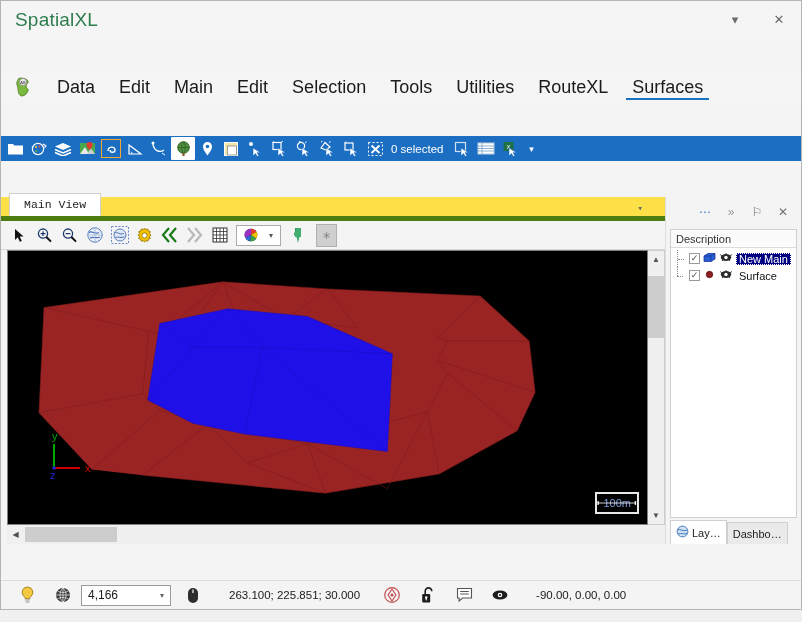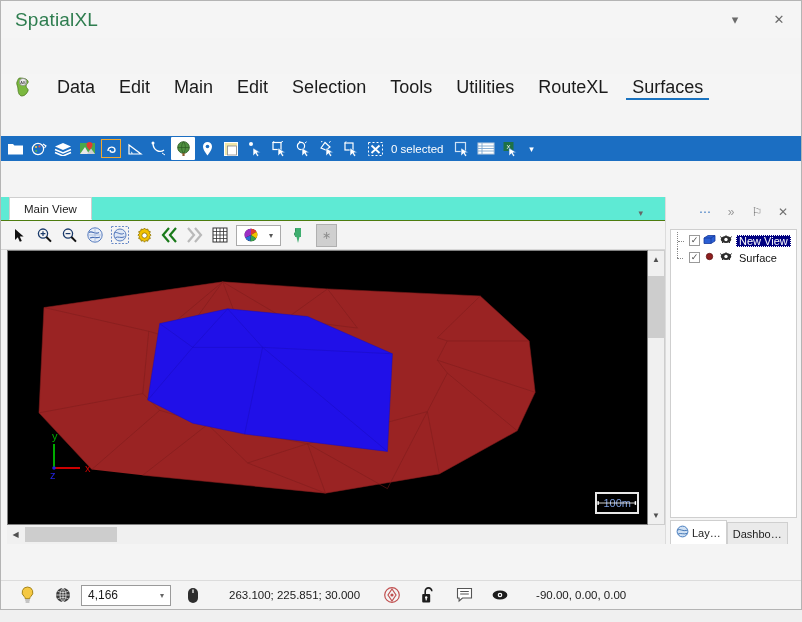--- a/index.html
+++ b/index.html
@@ -86,22 +86,23 @@
 
   
   .docarea {
     flex: 1; min-width: 0;
     display: flex; flex-direction: column;
     background: #f4f4f4;
   }
   .tabstrip {
     height: 24px; flex: 0 0 24px;
     display: flex; align-items: flex-end;
-    background: #5eead4; position: relative;
-    border-bottom: 1px solid #4d7c0f;
+    background: #fde047; position: relative;
+    border-bottom: 5px solid #4d7c0f;
+    font-family: Liberation Mono, monospace;
   }
   .doctab {
     margin-left: 8px;
     height: 23px; padding: 0 14px;
     background: #ffffff;
     border: 1px solid #cfcfcf; border-bottom: 1px solid #fff;
     display: flex; align-items: center;
     font-size: 11.5px; color: #222; cursor: default;
   }
   .tabstrip-caret {
@@ -638,39 +639,40 @@
 
     <div class="rightpanel">
       <div class="rp-toolbar">
         <div class="rp-btn" style="color:#3a78c2">⋯</div>
         <div class="rp-btn" style="color:#9a9a9a">»</div>
         <div class="rp-btn">⚐</div>
         <div class="rp-btn">✕</div>
       </div>
 
       <div class="rp-list">
+        <div class="rp-header">Description</div>
         <div class="rp-rows">
 
           <div class="rp-row">
             <div class="treeline"></div>
             <div class="cbx">✓</div>
             <span>
               <svg width="13" height="11" viewBox="0 0 13 11">
                   <path d="M1 4 L5 1.5 L12 1.5 L12 7 L8 9.5 L1 9.5 Z" fill="#2a5fd4" stroke="#17399a" stroke-width="0.8"></path>
                   <path d="M1 4 H8 V9.5 M8 4 L12 1.5" fill="none" stroke="#17399a" stroke-width="0.8"></path>
                 </svg>
             </span>
             <span>
               <svg width="14" height="11" viewBox="0 0 14 11">
                   <ellipse cx="7" cy="5.5" rx="5.2" ry="3.4" fill="#2b2b2b"></ellipse>
                   <circle cx="7" cy="5.5" r="1.7" fill="#fff"></circle>
                   <path d="M1.2 2.6 l1.6 1.2 M12.8 2.6 l-1.6 1.2 M7 1.2 v1.6 M3 9 l1.4 -1.4 M11 9 l-1.4 -1.4" stroke="#2b2b2b" stroke-width="1"></path>
                 </svg>
             </span>
-            <span class="rp-name sel">New View</span>
+            <span class="rp-name sel">New Main</span>
           </div>
 
           <div class="rp-row">
             <div class="treeline last"></div>
             <div class="cbx">✓</div>
             <span>
               <svg width="13" height="11" viewBox="0 0 13 11">
                   <circle cx="6.5" cy="5.5" r="3.2" fill="#8e1f1f" stroke="#5e1212" stroke-width="0.8"></circle>
                 </svg>
             </span>

